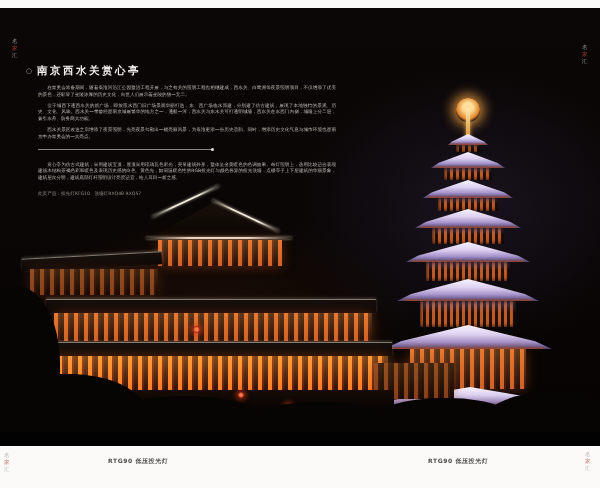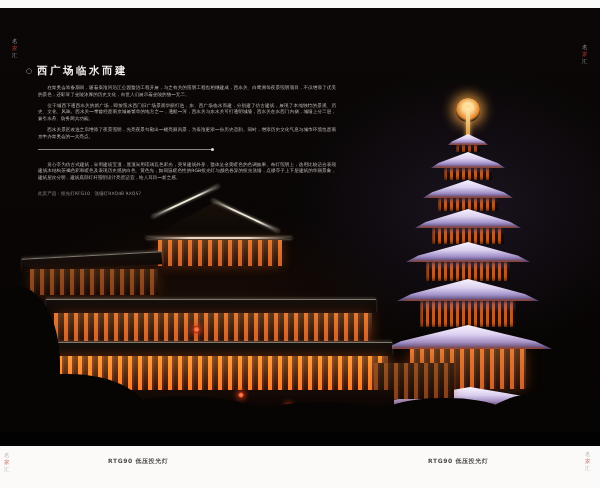--- a/index.html
+++ b/index.html
@@ -107,21 +107,21 @@
     <div class="abs tree" style="left:-20px;top:366px;width:170px;height:92px;"></div>
     <div class="abs tree" style="left:92px;top:388px;width:185px;height:72px;"></div>
     <div class="abs tree" style="left:232px;top:394px;width:175px;height:66px;"></div>
     <div class="abs tree" style="left:362px;top:390px;width:165px;height:68px;"></div>
     <div class="abs tree" style="left:478px;top:384px;width:150px;height:76px;"></div>
     <div class="abs" style="left:0;top:424px;width:600px;height:14px;background:#030202;"></div>
 
     <div class="textblock">
       <div class="title-row">
         <span class="tmark">○</span>
-        <h1>西广场临水而建</h1>
+        <h1>南京西水关赏心亭</h1>
       </div>
       <p>在青奥会筹备期间，随着秦淮河沿江公园整治工程开展，与之有关的照明工程也相继建成，西水关、白鹭洲等夜景照明项目，不仅增添了优美的景色，还彰显了金陵浓厚的历史文化，向世人们展示着金陵的独一无二。</p>
       <p>位于城西下通西水关的新广场，即按照水西门旧广场景观华丽打造，东、西广场临水而建，分别建了仿古建筑，展现了本地独特的景观、历史、文化、风味。西水关一带曾经是南京城最繁华的地方之一，通航一河，西水关与东水关可打通明城墙，西水关在水西门内侧，城墙上分二层，兼引水舟、防务两大功能。</p>
       <p>西水关景区改造之后增添了夜景照明，光亮夜景勾勒出一幅亮丽风景，为秦淮更添一份历史遗韵。同时，增添历史文化气息与城市环境也是南京申办青奥会的一大亮点。</p>
       <div class="divider">
           <span class="dot"></span>
         </div>
       <p>赏心亭为仿古式建筑，采用建筑宝顶，屋顶采用琉璃瓦色彩光，突显建筑外形，整体呈金黄暖色的色调效果。布灯照明上，选用比较适合表现建筑木结构茶褐色彩和暖色及表现历史感的白色、黄色光，如同温暖色性的RGB投光灯与颜色各异的投光洗墙，点缀亭子上下层建筑的华丽景象，建筑层次分明，建筑底部灯杆照明设计亮度适宜，给人耳目一新之感。</p>
       <p class="products">此页产品：投光灯RTG10　洗墙灯RXQ48  RXQ57</p>
     </div>

